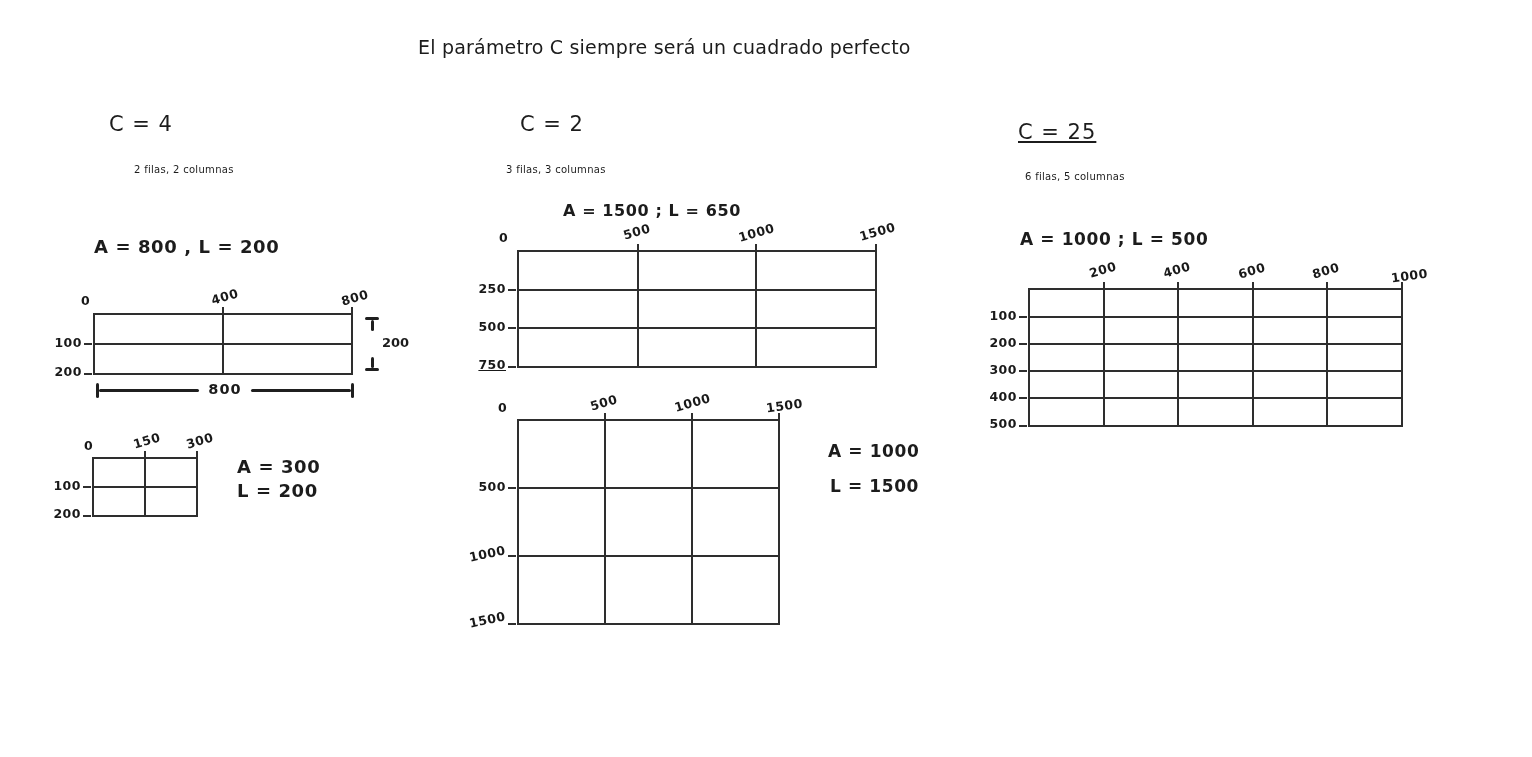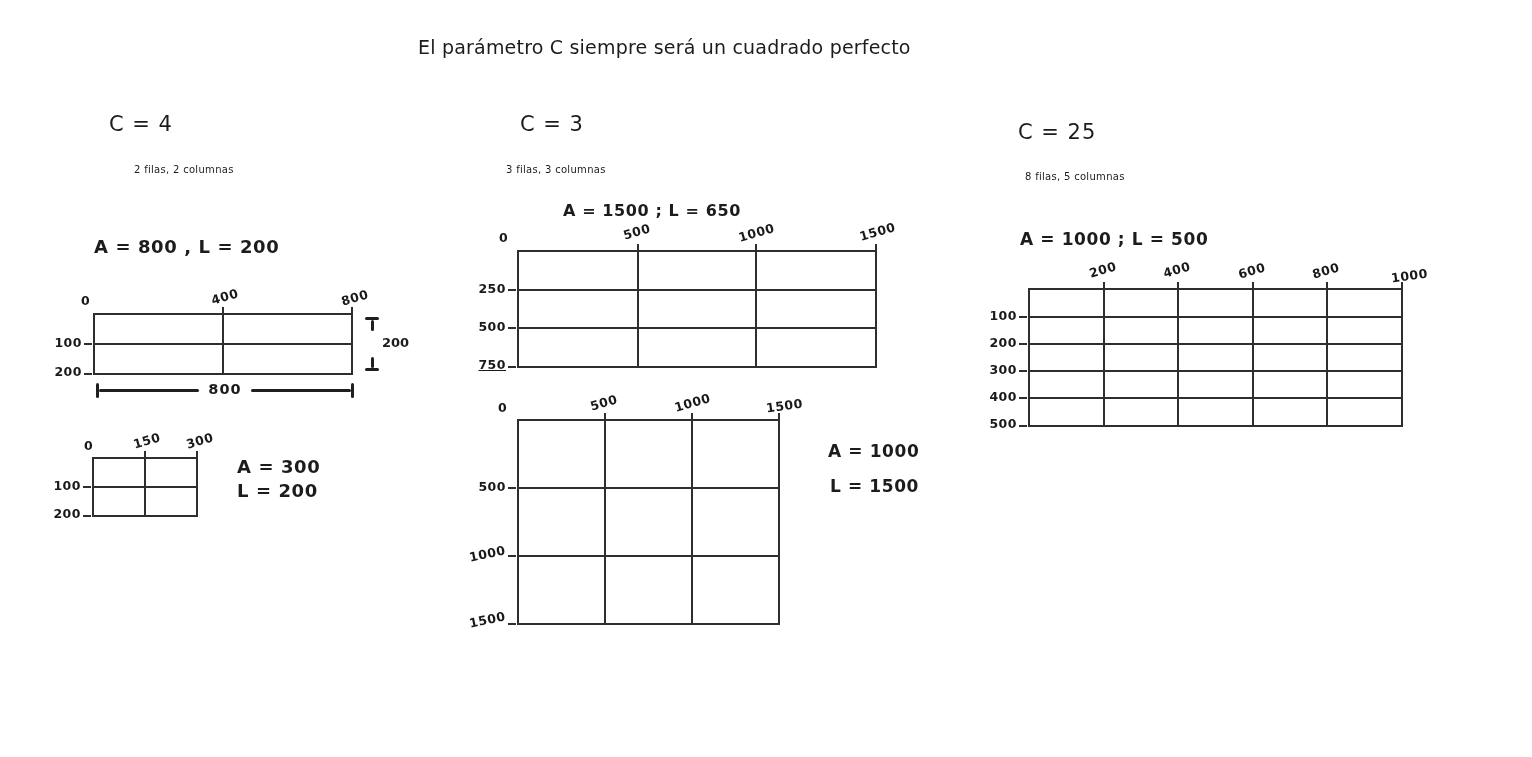--- a/index.html
+++ b/index.html
@@ -105,21 +105,21 @@
     <div class="hline" style="top:calc(50% - 1px);"></div>
     <span class="tick" style="left:-10px; top:-21px;">0</span>
     <span class="tick rot" style="left:calc(50% - 12px); top:-26px;">150</span>
     <span class="tick rot" style="left:calc(100% - 10px); top:-26px;">300</span>
     <span class="tick y" style="top:calc(50% - 9px);">100</span>
     <span class="tick y" style="top:calc(100% - 9px);">200</span>
   </div>
   <div class="abs params lg" style="left:237px; top:448px;margin-top:8px;">A = 300</div>
   <div class="abs params lg" style="left:237px; top:480px;text-align:right;">L = 200</div>
 
-  <div class="abs c-label" style="left:520px; top:112px;">C = 3</div>
+  <div class="abs c-label" style="left:520px; top:112px;">C = 2</div>
   <div class="abs subtitle" style="left:506px; top:164px;">3 filas, 3 columnas</div>
   <div class="abs params sm" style="left:563px; top:201px;">A = 1500 ;   L = 650</div>
 
   <div class="gridbox" style="left:517px; top:250px; width:360px; height:118px;">
     <div class="vline" style="left:calc(33.33% - 1px);"></div>
     <div class="vline" style="left:calc(66.67% - 1px);"></div>
     <div class="hline" style="top:calc(33.33% - 1px);"></div>
     <div class="hline" style="top:calc(66.67% - 1px);"></div>
     <span class="tick" style="left:-20px; top:-22px;">0</span>
     <span class="tick rot" style="left:calc(33.33% - 15px); top:-28px;">500</span>
@@ -139,22 +139,22 @@
     <span class="tick rot" style="left:calc(33.33% - 15px); top:-26px;">500</span>
     <span class="tick rot" style="left:calc(66.67% - 18px); top:-26px;">1000</span>
     <span class="tick rot1" style="left:calc(100% - 12px); top:-23px;">1500</span>
     <span class="tick y" style="top:calc(33.33% - 9px);">500</span>
     <span class="tick y rot2" style="top:calc(66.67% - 10px);">1000</span>
     <span class="tick y rot2" style="top:calc(100% - 11px);">1500</span>
   </div>
   <div class="abs params" style="left:828px; top:441px;">A = 1000</div>
   <div class="abs params" style="left:830px; top:476px;">L = 1500</div>
 
-  <div class="abs c-label" style="left:1018px; top:120px;">C = 25</div>
-  <div class="abs subtitle" style="left:1025px; top:171px;">8 filas, 5 columnas</div>
+  <div class="abs c-label" style="left:1018px; top:120px;text-decoration:underline;">C = 25</div>
+  <div class="abs subtitle" style="left:1025px; top:171px;">6 filas, 5 columnas</div>
   <div class="abs params" style="left:1020px; top:229px;">A = 1000   ;   L = 500</div>
 
   <div class="gridbox" style="left:1028px; top:288px; width:375px; height:139px;">
     <div class="vline" style="left:calc(20% - 1px);"></div>
     <div class="vline" style="left:calc(40% - 1px);"></div>
     <div class="vline" style="left:calc(60% - 1px);"></div>
     <div class="vline" style="left:calc(80% - 1px);"></div>
     <div class="hline" style="top:calc(20% - 1px);"></div>
     <div class="hline" style="top:calc(40% - 1px);"></div>
     <div class="hline" style="top:calc(60% - 1px);"></div>

